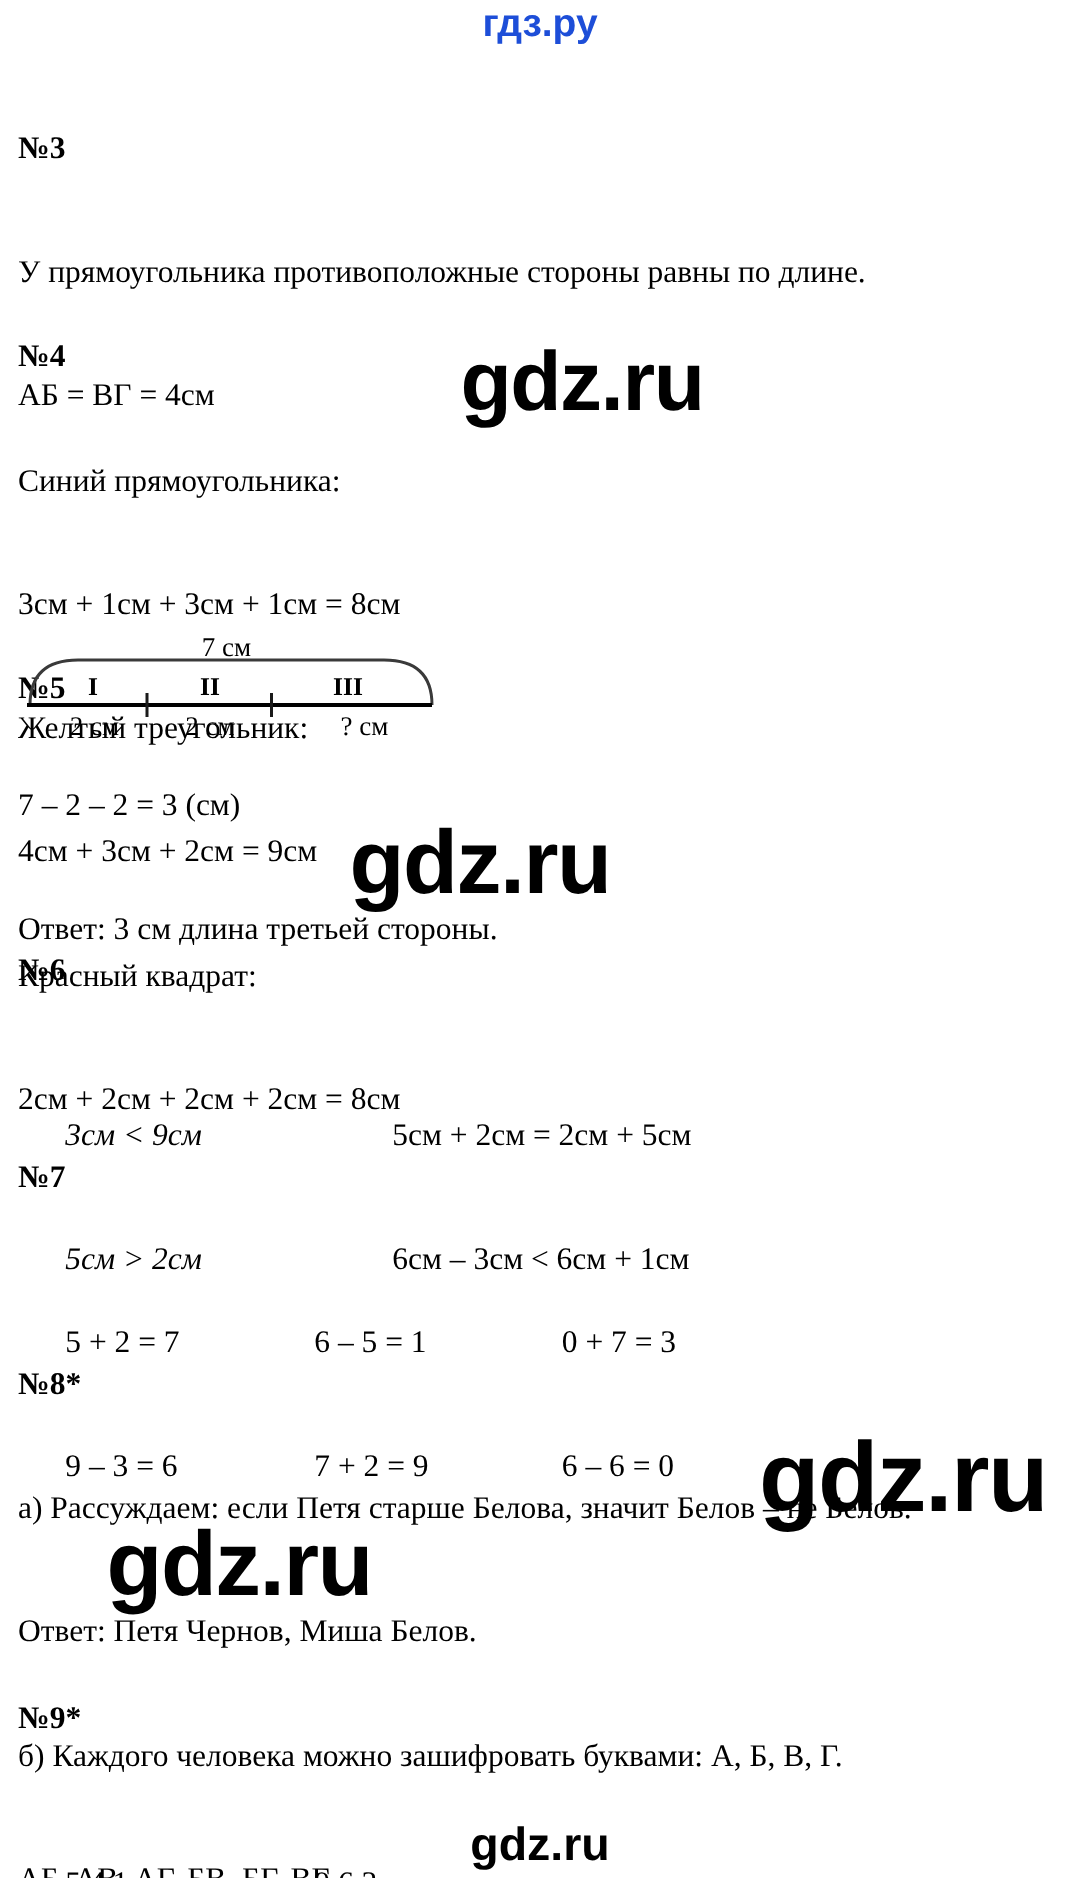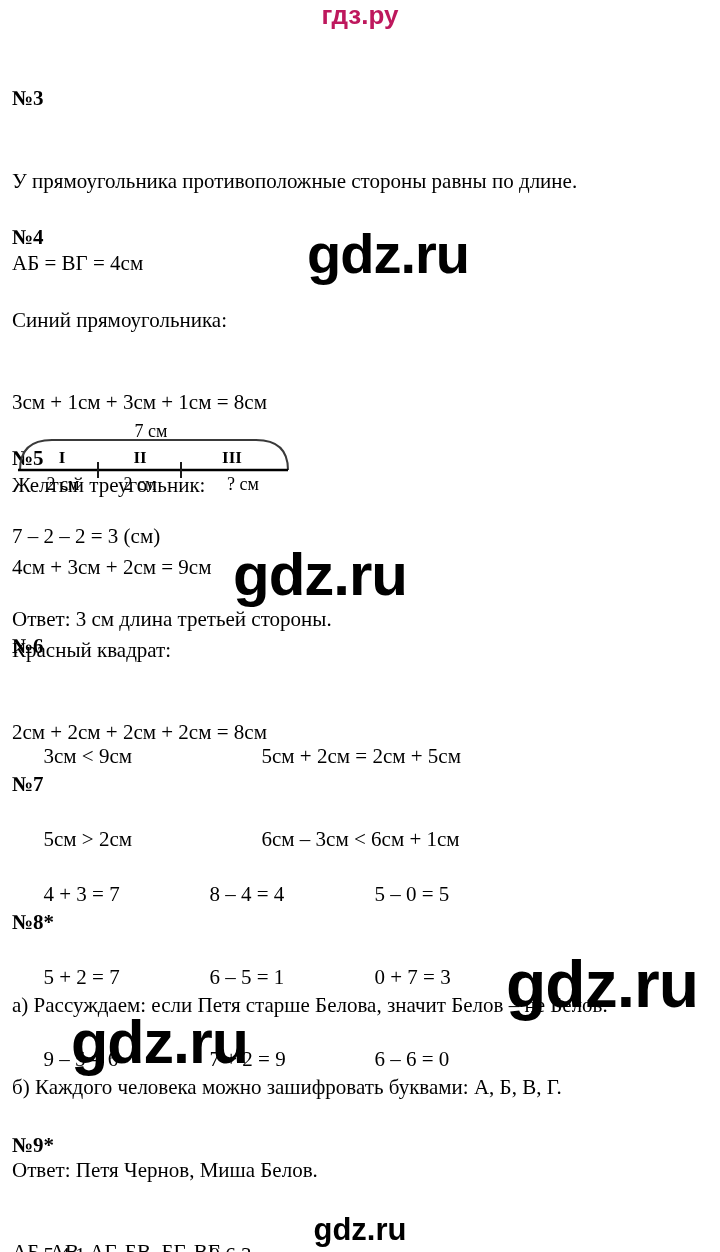--- a/index.html
+++ b/index.html
@@ -15,33 +15,33 @@
   .sec {
     position: absolute;
     left: 12px;
     font-size: 21px;
     line-height: 27.5px;
     white-space: pre;
   }
   .sec .title { font-weight: bold; }
   .row { position: relative; height: 27.5px; }
   .col { display: inline-block; vertical-align: top; }
-  .w218 { width: 218px; }
+  .w218 { width: 218px; font-style: italic; }
   .w166 { width: 166px; }
   .w165 { width: 165px; }
   .header-logo {
     position: absolute;
     top: 0; left: 0;
     width: 100%;
     text-align: center;
     font-family: "Liberation Sans", "DejaVu Sans", sans-serif;
     font-weight: 700;
     font-size: 26px;
     line-height: 30px;
-    color: #be185d;
+    color: #1d4ed8;
   }
   .watermark {
     position: absolute;
     font-family: "Liberation Sans", "DejaVu Sans", sans-serif;
     font-weight: 700;
     color: #000000;
     line-height: 1;
     letter-spacing: -1px;
     white-space: pre;
   }
@@ -120,35 +120,32 @@
       <span class="col w218">3см &lt; 9см</span><span class="col">5см + 2см = 2см + 5см</span>
     </div>
     <div class="row">
       <span class="col w218">5см &gt; 2см</span><span class="col">6см – 3см &lt; 6см + 1см</span>
     </div>
   </div>
 
   <div class="sec" style="top:716px">
     <div class="title">№7</div>
     <div class="row">
-      <span class="col w166">4 + 3 = 7</span><span class="col w165">8 – 4 = 4</span><span class="col">5 – 0 = 5</span>
-    </div>
-    <div class="row">
       <span class="col w166">5 + 2 = 7</span><span class="col w165">6 – 5 = 1</span><span class="col">0 + 7 = 3</span>
     </div>
     <div class="row">
-      <span class="col w166">9 – 5 = 6</span><span class="col w165">7 + 2 = 9</span><span class="col">6 – 6 = 0</span>
+      <span class="col w166">9 – 3 = 6</span><span class="col w165">7 + 2 = 9</span><span class="col">6 – 6 = 0</span>
     </div>
   </div>
 
   <div class="sec" style="top:854px">
     <div class="title">№8*</div>
     <div>а) Рассуждаем: если Петя старше Белова, значит Белов – не Белов.</div>
+    <div>Ответ: Петя Чернов, Миша Белов.</div>
     <div>б) Каждого человека можно зашифровать буквами: А, Б, В, Г.</div>
-    <div>Ответ: Петя Чернов, Миша Белов.</div>
     <div>АБ, АВ, АГ, БВ, БГ, ВГ.</div>
     
   </div>
 
   <div class="watermark wm3">gdz.ru</div>
   <div class="watermark wm4">gdz.ru</div>
 
   <div class="sec" style="top:1077px">
     <div class="title">№9*</div>
     <div class="row">

